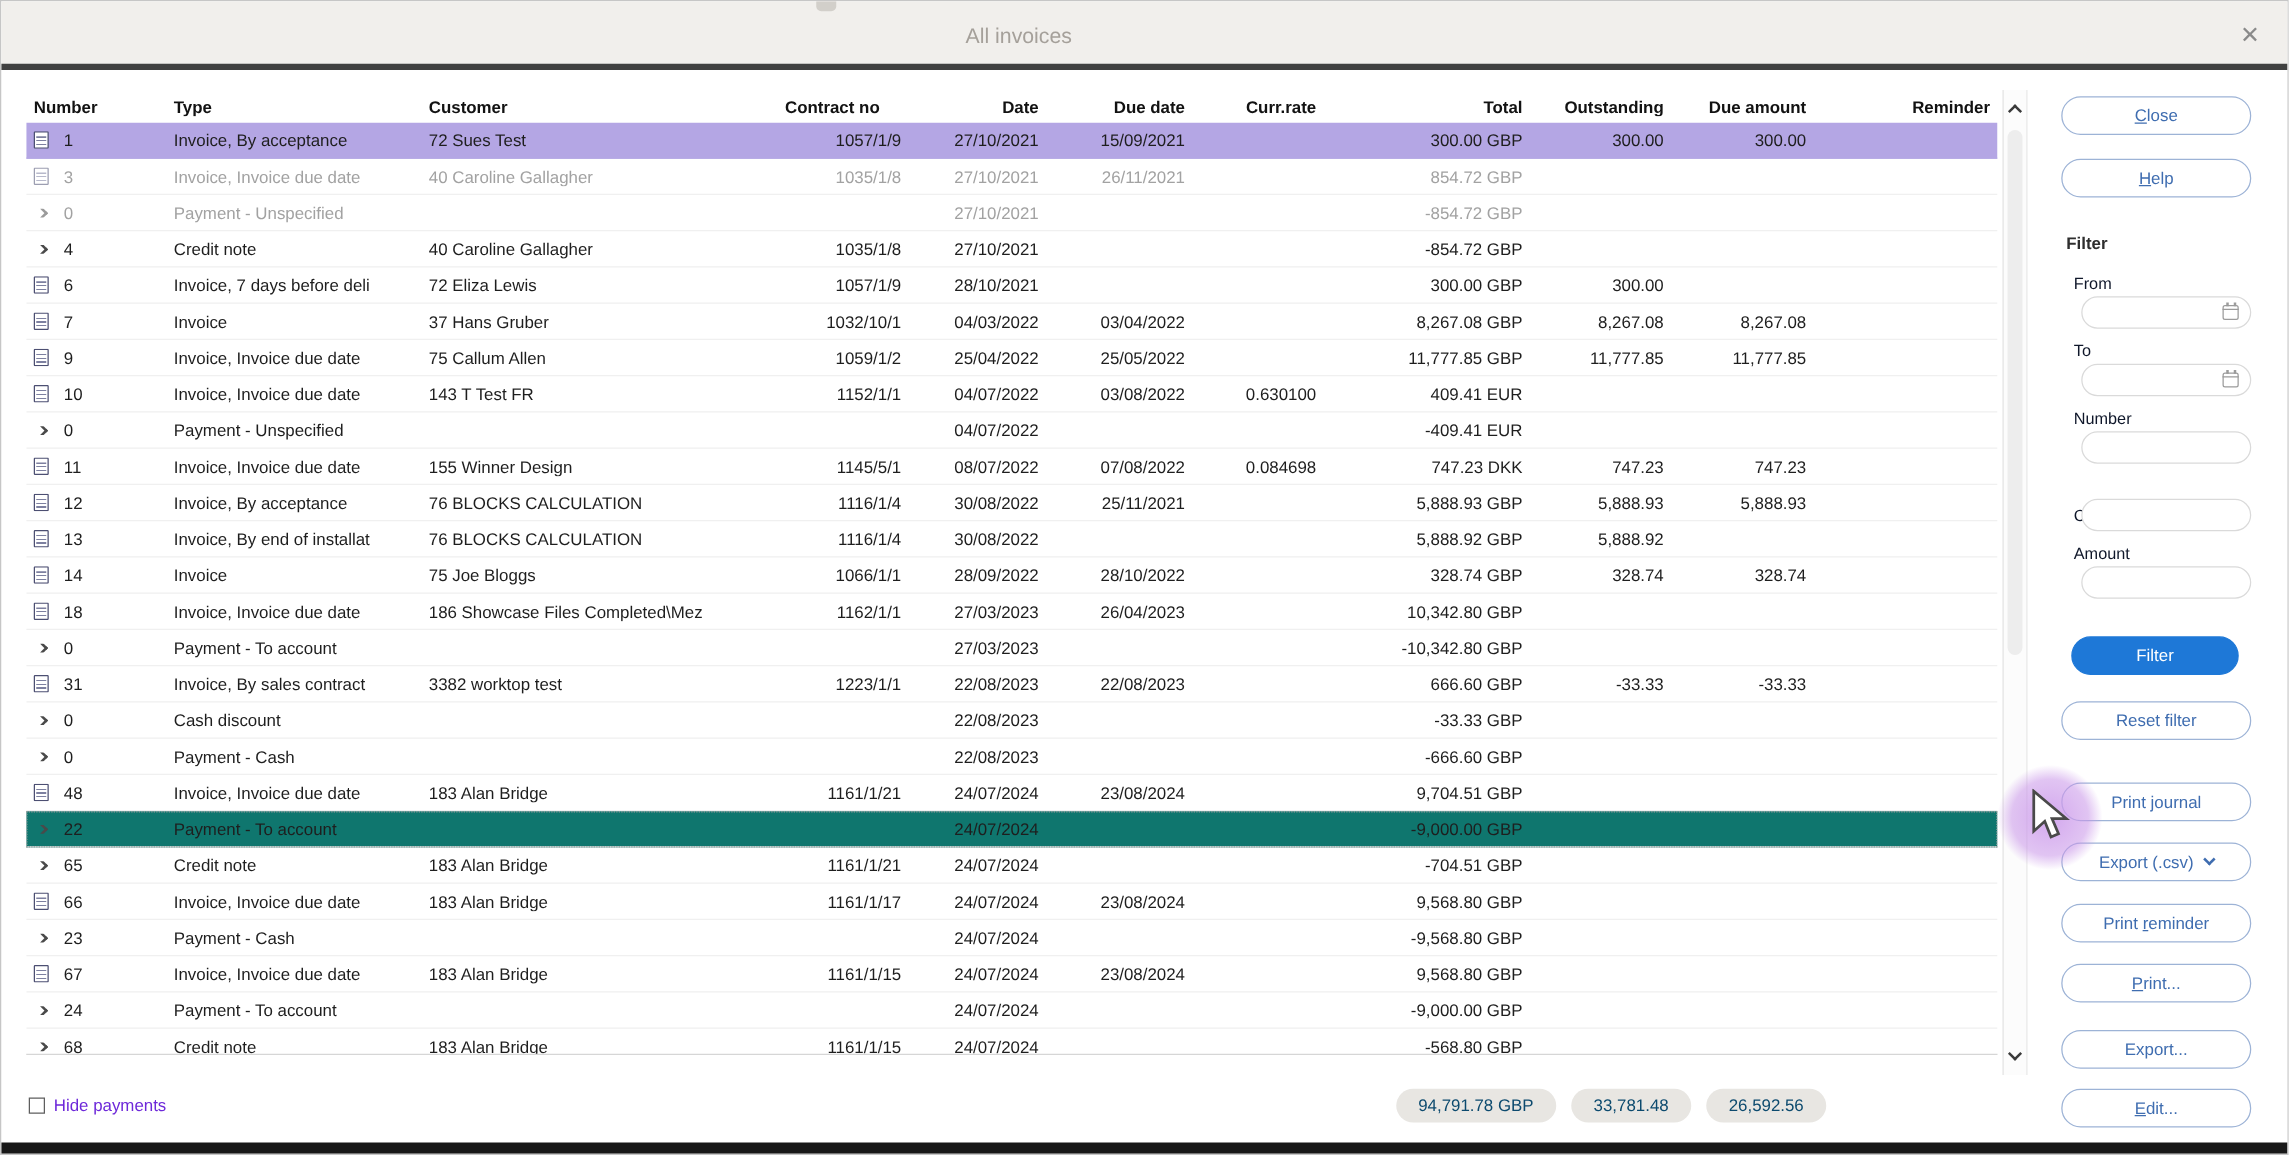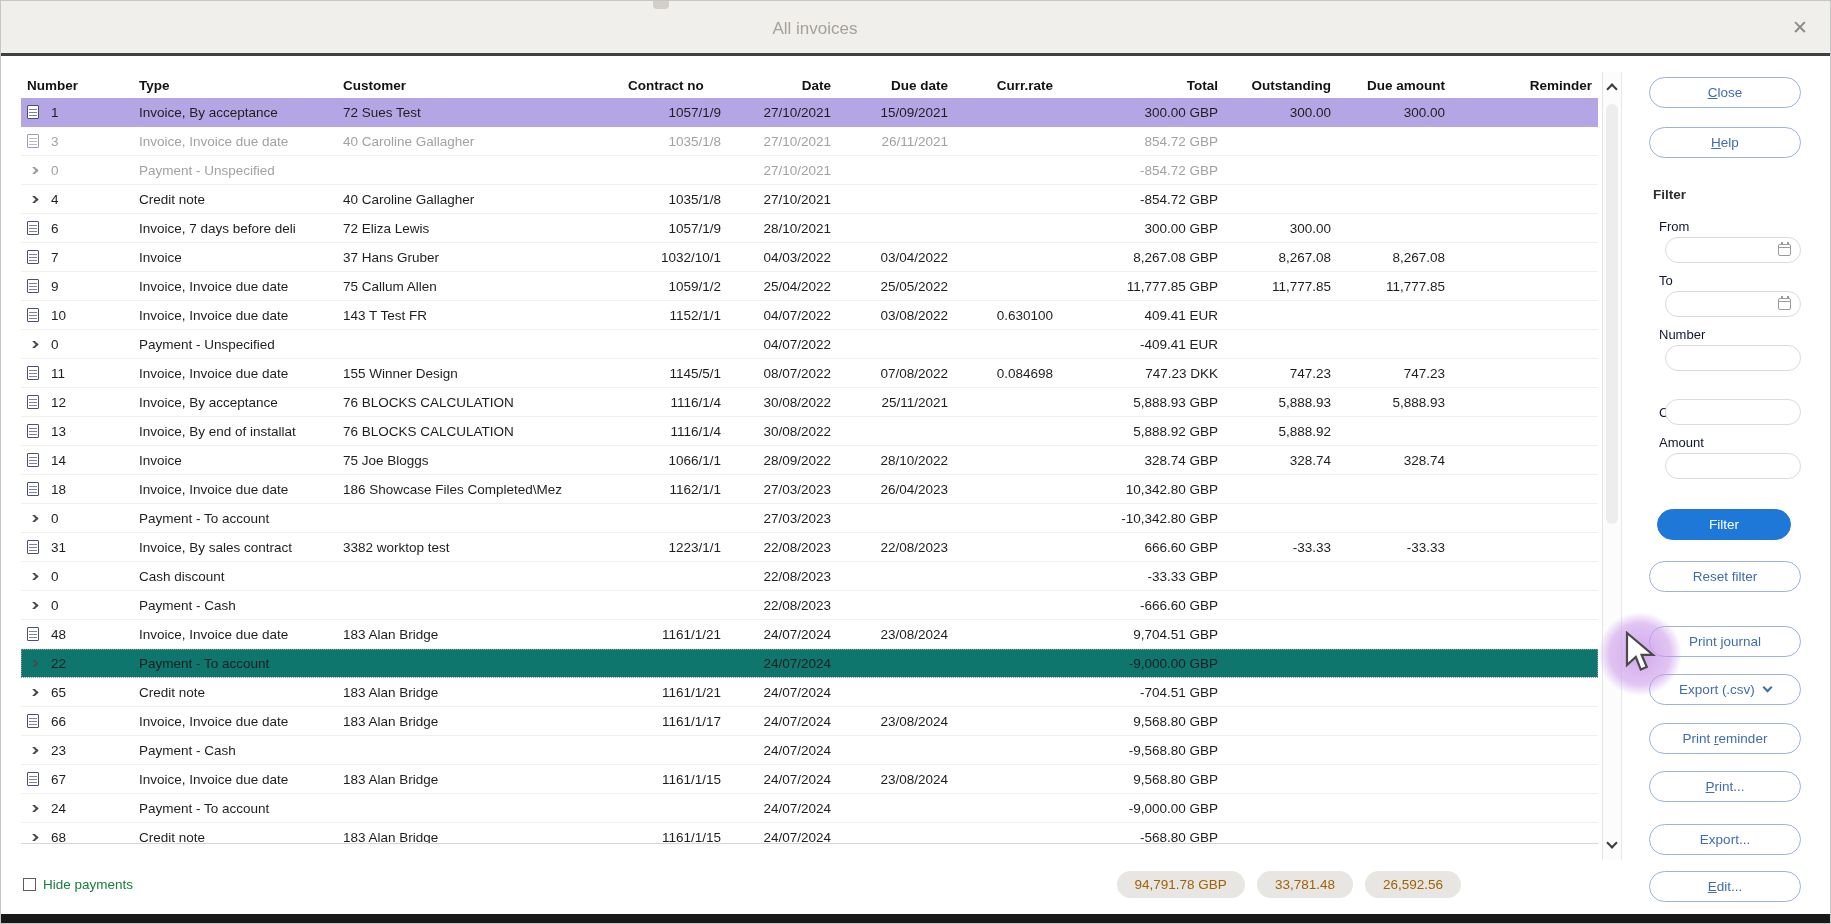--- a/index.html
+++ b/index.html
@@ -2,21 +2,21 @@
 <html><head>
 <meta charset="utf-8">
 <style>
   * { box-sizing: border-box; margin: 0; padding: 0; }
   body { background:#e9e9e9; font-family:"Liberation Sans", sans-serif; }
   .screen { position:relative; width:1831px; height:924px; background:#fff; overflow:hidden;
             border:1px solid #c6c6c6; }
 
   
   .titlebar { position:absolute; left:0; top:0; width:100%; height:55px;
-              background:#f1efec; border-bottom:3px solid #404040; }
+              background:#f1efec; border-bottom:5px solid #404040; }
   .title { position:absolute; left:0; top:0; width:1628px; height:55px; line-height:55px;
            text-align:center; font-size:17px; color:#a5a09a; }
   .close-x { position:absolute; right:22px; top:15px; font-size:19px; color:#8a8a8a; cursor:default; }
   .notch { position:absolute; left:652px; top:0; width:16px; height:8px; background:#d2cfca;
            border-radius:0 0 4px 4px; }
 
   
   .thead, .row { display:grid;
     grid-template-columns:24px 88px 204px 285px 105px 110px 117px 105px 165px 113px 114px minmax(0,1fr); }
   .thead { position:absolute; left:20px; top:71px; width:1577px; height:26px;
@@ -49,25 +49,25 @@
   .sc-btn.up { top:4px; } .sc-btn.down { bottom:4px; }
   .sc-up { width:8px; height:8px; border-left:2px solid #3a3a3a; border-top:2px solid #3a3a3a;
            transform:rotate(45deg); margin-top:4px; }
   .sc-down { width:8px; height:8px; border-right:2px solid #3a3a3a; border-bottom:2px solid #3a3a3a;
              transform:rotate(45deg); margin-bottom:4px; }
   .sc-thumb { position:absolute; left:3px; top:32px; width:12px; height:420px;
               background:#ededed; border-radius:6px; }
 
   
   .footer-check { position:absolute; left:22px; top:876px; display:flex; align-items:center;
-                  gap:7px; font-size:13.5px; color:#15803d; }
+                  gap:7px; font-size:13.5px; color:#6d28d9; }
   .checkbox { width:13px; height:13px; border:1px solid #5e5e5e; background:#fff; }
   .totals { position:absolute; top:870px; right:369px; display:flex; gap:12px; }
   .pill { background:#e8e6e2; border-radius:15px; padding:6px 18px; font-size:13.5px;
-          color:#a16207; white-space:nowrap; }
+          color:#0c4a6e; white-space:nowrap; }
 
   
   .panel { position:absolute; left:1642px; top:55px; width:172px; height:860px; }
   .btn { position:absolute; left:6px; width:152px; height:31px; background:#fff;
          border:1px solid #9db3d6; border-radius:16px; color:#3f6db0; font-size:13.5px;
          display:flex; align-items:center; justify-content:center; cursor:default;
          white-space:pre; }
   .btn .key { text-decoration:underline; }
   .btn.primary { left:14px; width:134px; background:#1e78d7; border-color:#1e78d7; color:#fff; }
   .btn-chevron { display:inline-block; width:7px; height:7px; margin-left:9px; margin-top:-4px;

